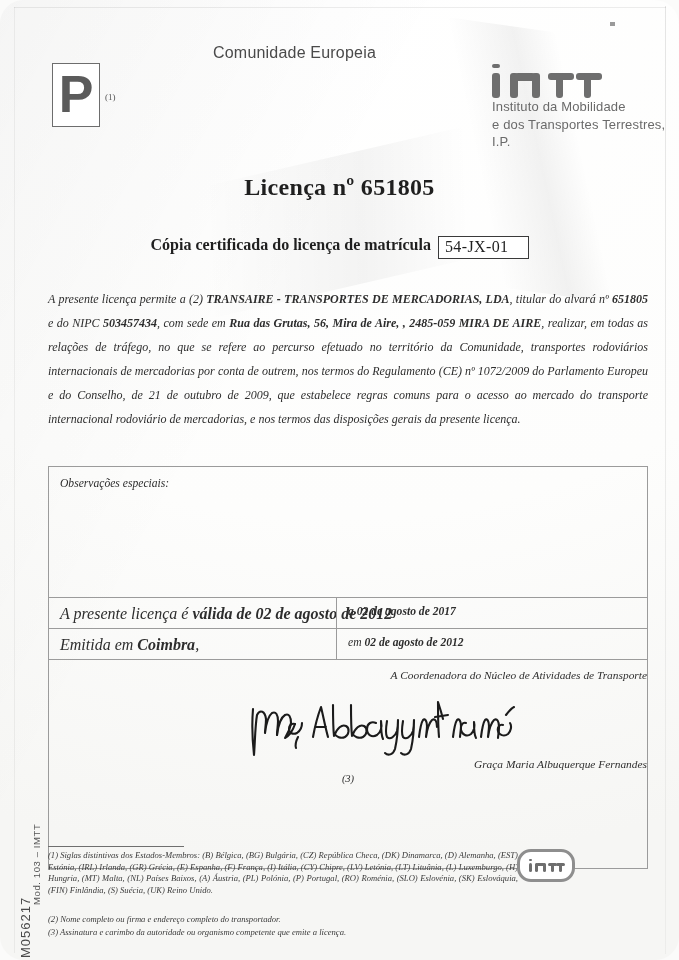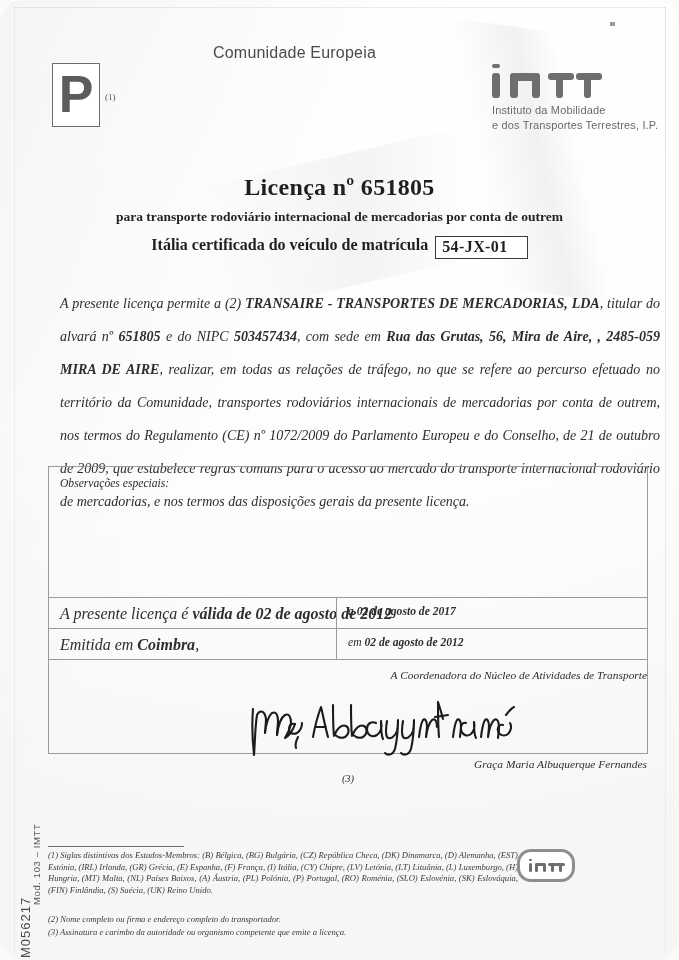--- a/index.html
+++ b/index.html
@@ -59,55 +59,55 @@
   .plate-note{
     position:absolute;left:52px;top:88px;font-size:9px;color:#555;
     font-family:"Liberation Serif",serif;
   }
 
   
   .imtt{position:absolute;left:492px;top:60px;}
   .imtt-mark{position:relative;height:38px;width:115px;}
   .imtt-mark .bar{position:absolute;background:#6e6e6e;border-radius:3px;}
   .imtt-sub{
-    margin-top:5px;font-family:"Liberation Sans",sans-serif;font-size:11px;
+    font-family:"Liberation Sans",sans-serif;font-size:13px;
     color:#6a6a6a;line-height:1.35;letter-spacing:.15px;
   }
   .dot-mark{position:absolute;left:610px;top:22px;width:5px;height:4px;background:#9a9a9a;}
 
   
   .lic-title{
     position:absolute;left:0;right:0;top:174px;text-align:center;
     font-size:24px;font-weight:bold;letter-spacing:.3px;color:#1f1f1f;
   }
   .lic-sub{
     position:absolute;left:0;right:0;top:209px;text-align:center;
     font-size:13.5px;font-weight:bold;color:#242424;
   }
   .lic-copy-row{
     position:absolute;left:0;right:0;top:236px;text-align:center;
     font-size:16px;font-weight:bold;color:#1f1f1f;
   }
   .plate-box{
     display:inline-block;border:1.3px solid #3a3a3a;background:#fff;
     padding:1px 19px 2px 6px;margin-left:7px;vertical-align:-2px;
-    font-size:16px;font-weight:bold;letter-spacing:.4px;
+    font-size:16px;font-weight:normal;letter-spacing:.4px;
   }
 
   
   .body-par{
-    position:absolute;left:60px;top:287px;width:600px;
-    font-style:italic;font-size:14px;line-height:33px;
+    position:absolute;left:48px;top:287px;width:600px;
+    font-style:italic;font-size:12px;line-height:24px;
     text-align:justify;color:#2d2d2d;
   }
   .body-par b{font-weight:bold;font-style:italic;}
 
   
   .tbl{
-    position:absolute;left:48px;top:466px;width:600px;height:288px;
+    position:absolute;left:48px;top:466px;width:600px;height:403px;
     border:1px solid #9b9b9b;box-sizing:border-box;background:transparent;
   }
   .tbl .obs{
     position:absolute;left:0;top:0;right:0;height:131px;
     border-bottom:1px solid #9b9b9b;box-sizing:border-box;
   }
   .obs-label{
     position:absolute;left:11px;top:10px;font-style:italic;font-size:11.6px;color:#2d2d2d;
   }
   .row{
@@ -207,23 +207,22 @@
       <div class="bar" style="left:84px; top:13px; width:26px; height:7px;"></div>
       <div class="bar" style="left:92px; top:13px; width:7px;  height:25px;"></div>
     </div>
     <div class="imtt-sub">
       <div>Instituto da Mobilidade</div>
       <div>e dos Transportes Terrestres, I.P.</div>
     </div>
   </div>
 
   <div class="lic-title">Licença nº 651805</div>
-  <div class="lic-sub">para transporte rodoviário internacional de mercadorias por conta de outrem</div>
   <div class="lic-copy-row">
-    <span>Itália certificada do veículo de matrícula</span><span class="plate-box">54-JX-01</span>
+    <span>Cópia certificada do licença de matrícula</span><span class="plate-box">54-JX-01</span>
   </div>
 
   <div class="body-par">
     <span>A presente licença permite a (2)</span>
     <b>TRANSAIRE - TRANSPORTES DE MERCADORIAS, LDA</b><span>, titular do alvará nº</span>
     <b>651805</b>
     <span>e do NIPC</span>
     <b>503457434</b><span>, com sede em</span>
     <b>Rua das Grutas, 56, Mira de Aire, , 2485-059 MIRA DE AIRE</b><span>, realizar, em todas as relações de tráfego, no que se refere ao percurso efetuado no território da Comunidade, transportes rodoviários internacionais de mercadorias por conta de outrem, nos termos do Regulamento (CE) nº 1072/2009 do Parlamento Europeu e do Conselho, de 21 de outubro de 2009, que estabelece regras comuns para o acesso ao mercado do transporte internacional rodoviário de mercadorias, e nos termos das disposições gerais da presente licença.</span>
   </div>

